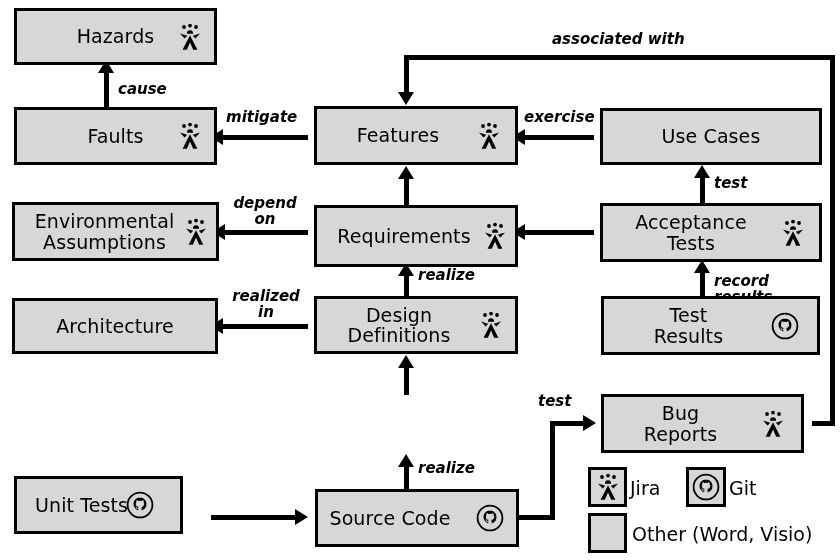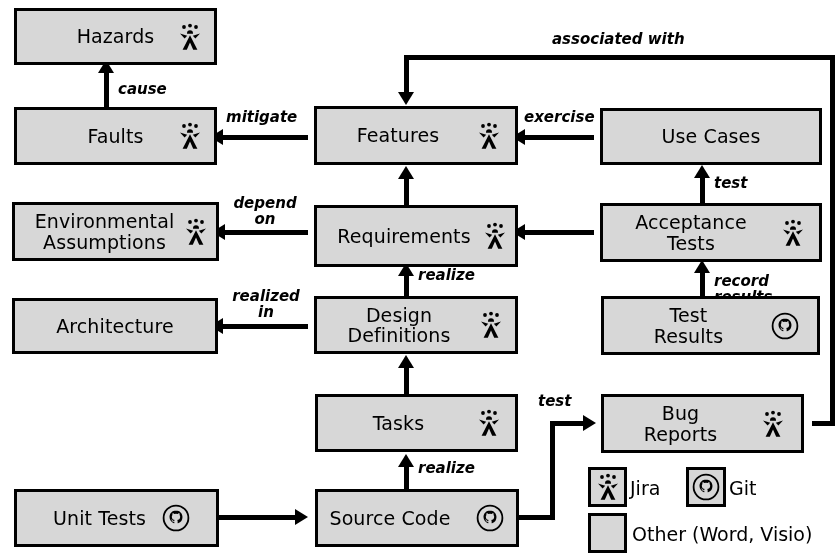--- a/index.html
+++ b/index.html
@@ -168,21 +168,21 @@
         <path d="M2 10.5l4.6 5.1 2.6-2.8zM22 10.5l-4.6 5.1-2.6-2.8z" fill="#000"></path>
         <path d="M12 12.2l7.4 14.6h-4.2L12 19.6 8.8 26.8H4.6z" fill="#000"></path>
       </svg>
     </span>
   </div>
 
   <div class="node" style="left:4px;top:298px;width:206px;height:56px;">
     <span class="lbl">Architecture</span>
   </div>
 
-  <div class="node" style="left:6px;top:489px;width:205px;height:58px;">
+  <div class="node" style="left:6px;top:476px;width:169px;height:58px;">
     <span class="lbl" style="padding-right:34px;">Unit Tests</span>
     <span class="badge" style="right:26px;top:50%;transform:translateY(-50%);">
       <svg width="28" height="28" viewBox="0 0 28 28" aria-hidden="true">
         <circle cx="14" cy="14" r="12.4" fill="none" stroke="#000" stroke-width="1.8"></circle>
         <path d="M14 6.6c-3.6 0-6.5 2.9-6.5 6.5 0 2.9 1.9 5.3 4.4 6.2.3.06.44-.14.44-.31v-1.2c-1.8.39-2.2-.86-2.2-.86-.3-.76-.73-.96-.73-.96-.6-.4.05-.4.05-.4.66.05 1 .68 1 .68.58 1 1.54.71 1.92.54.06-.43.23-.71.42-.88-1.45-.16-2.97-.72-2.97-3.21 0-.71.26-1.29.67-1.75-.07-.16-.29-.82.06-1.71 0 0 .55-.17 1.8.67a6.2 6.2 0 0 1 3.28 0c1.25-.84 1.8-.67 1.8-.67.35.89.13 1.55.06 1.71.42.46.67 1.04.67 1.75 0 2.5-1.53 3.05-2.98 3.21.23.2.44.6.44 1.21v1.79c0 .17.12.38.45.31a6.51 6.51 0 0 0 4.4-6.19c0-3.6-2.9-6.5-6.5-6.5z" fill="#000"></path>
       </svg>
     </span>
   </div>
 
   <div class="node" style="left:306px;top:106px;width:204px;height:59px;">
@@ -221,33 +221,20 @@
         <circle cx="6" cy="4" r="1.9" fill="#000"></circle>
           <circle cx="12" cy="2.6" r="1.9" fill="#000"></circle>
           <circle cx="18" cy="4" r="1.9" fill="#000"></circle>
         <path d="M12 7.2a3 3 0 0 1 3 3v.6h-6v-.6a3 3 0 0 1 3-3z" fill="#000"></path>
         <path d="M2 10.5l4.6 5.1 2.6-2.8zM22 10.5l-4.6 5.1-2.6-2.8z" fill="#000"></path>
         <path d="M12 12.2l7.4 14.6h-4.2L12 19.6 8.8 26.8H4.6z" fill="#000"></path>
       </svg>
     </span>
   </div>
 
-  <div class="node" style="left:307px;top:394px;width:203px;height:58px;">
-    <span class="lbl" style="padding-right:36px;">Tasks</span>
-    <span class="badge" style="right:14px;top:50%;transform:translateY(-50%);">
-      <svg width="24" height="28" viewBox="0 0 24 28" aria-hidden="true">
-        <circle cx="6" cy="4" r="1.9" fill="#000"></circle>
-          <circle cx="12" cy="2.6" r="1.9" fill="#000"></circle>
-          <circle cx="18" cy="4" r="1.9" fill="#000"></circle>
-        <path d="M12 7.2a3 3 0 0 1 3 3v.6h-6v-.6a3 3 0 0 1 3-3z" fill="#000"></path>
-        <path d="M2 10.5l4.6 5.1 2.6-2.8zM22 10.5l-4.6 5.1-2.6-2.8z" fill="#000"></path>
-        <path d="M12 12.2l7.4 14.6h-4.2L12 19.6 8.8 26.8H4.6z" fill="#000"></path>
-      </svg>
-    </span>
-  </div>
 
   <div class="node" style="left:307px;top:489px;width:204px;height:58px;">
     <span class="lbl" style="padding-right:54px;">Source Code</span>
     <span class="badge" style="right:12px;top:50%;transform:translateY(-50%);">
       <svg width="28" height="28" viewBox="0 0 28 28" aria-hidden="true">
         <circle cx="14" cy="14" r="12.4" fill="none" stroke="#000" stroke-width="1.8"></circle>
         <path d="M14 6.6c-3.6 0-6.5 2.9-6.5 6.5 0 2.9 1.9 5.3 4.4 6.2.3.06.44-.14.44-.31v-1.2c-1.8.39-2.2-.86-2.2-.86-.3-.76-.73-.96-.73-.96-.6-.4.05-.4.05-.4.66.05 1 .68 1 .68.58 1 1.54.71 1.92.54.06-.43.23-.71.42-.88-1.45-.16-2.97-.72-2.97-3.21 0-.71.26-1.29.67-1.75-.07-.16-.29-.82.06-1.71 0 0 .55-.17 1.8.67a6.2 6.2 0 0 1 3.28 0c1.25-.84 1.8-.67 1.8-.67.35.89.13 1.55.06 1.71.42.46.67 1.04.67 1.75 0 2.5-1.53 3.05-2.98 3.21.23.2.44.6.44 1.21v1.79c0 .17.12.38.45.31a6.51 6.51 0 0 0 4.4-6.19c0-3.6-2.9-6.5-6.5-6.5z" fill="#000"></path>
       </svg>
     </span>
   </div>

